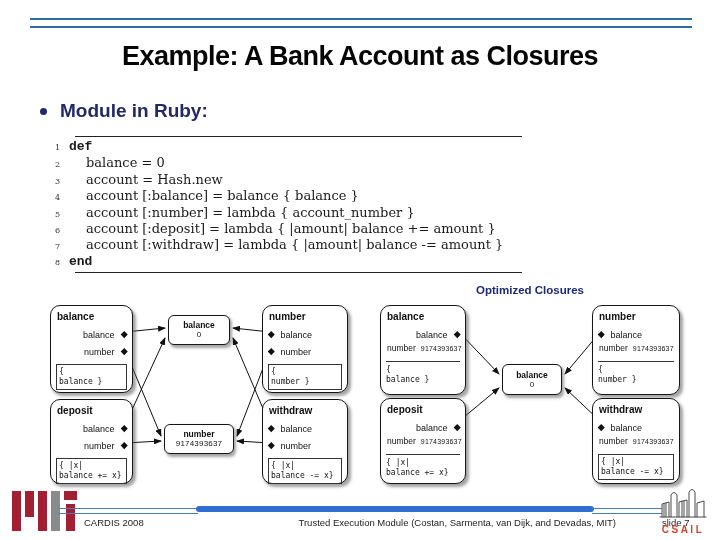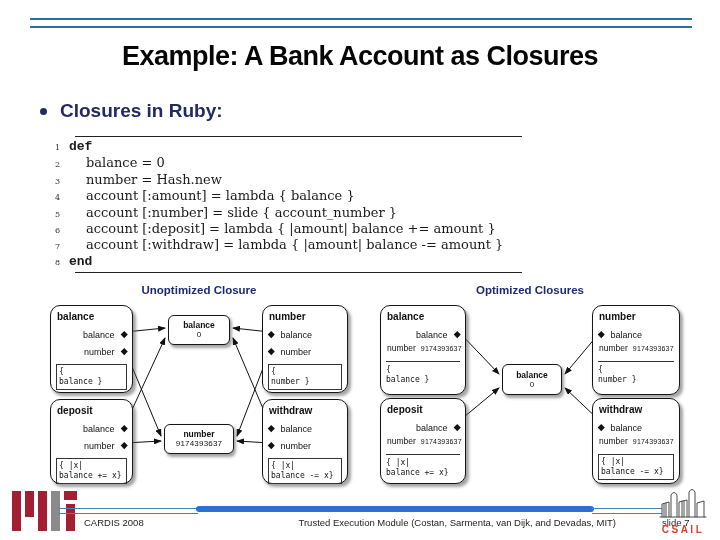--- a/index.html
+++ b/index.html
@@ -96,62 +96,61 @@
 <body>
 
 <div class="slide">
 
   <div class="top-rule"></div>
 
   <div class="title">Example: A Bank Account as Closures</div>
 
   <div class="bullet-line">
     <span class="bullet-dot"></span>
-    <span class="bullet-text">Closures in Ruby:</span>
+    <span class="bullet-text">Module in Ruby:</span>
   </div>
 
   <div class="code-rule top"></div>
   <div class="code">
     <div class="code-line">
       <span class="code-num">1</span>
       <span class="code-kw">def </span>
     </div>
     <div class="code-line ind">
       <span class="code-num">2</span>
       <span class="code-rest">balance = 0</span>
     </div>
     <div class="code-line ind">
       <span class="code-num">3</span>
-      <span class="code-rest">number = Hash.new</span>
+      <span class="code-rest">account = Hash.new</span>
     </div>
     <div class="code-line ind">
       <span class="code-num">4</span>
-      <span class="code-rest">account [:amount] = lambda { balance }</span>
+      <span class="code-rest">account [:balance] = balance { balance }</span>
     </div>
     <div class="code-line ind">
       <span class="code-num">5</span>
-      <span class="code-rest">account [:number] = slide { account_number }</span>
+      <span class="code-rest">account [:number] = lambda { account_number }</span>
     </div>
     <div class="code-line ind">
       <span class="code-num">6</span>
       <span class="code-rest">account [:deposit] = lambda { |amount| balance += amount }</span>
     </div>
     <div class="code-line ind">
       <span class="code-num">7</span>
       <span class="code-rest">account [:withdraw] = lambda { |amount| balance -= amount }</span>
     </div>
     <div class="code-line">
       <span class="code-num">8</span>
       <span class="code-kw">end</span>
       <span class="code-rest"></span>
     </div>
   </div>
   <div class="code-rule bottom"></div>
 
-  <div class="diag-label unopt">Unoptimized Closure</div>
   <div class="diag-label opt">Optimized Closures</div>
 
   <svg class="arrows" width="720" height="540" viewBox="0 0 720 540">
     <defs>
       <marker id="ah" markerWidth="8" markerHeight="6" refX="7" refY="3" orient="auto" markerUnits="userSpaceOnUse">
         <path d="M0,0 L8,3 L0,6 Z" fill="#111"></path>
       </marker>
     </defs>
     <g stroke="#111" stroke-width="1" fill="none">
       <line x1="125" y1="332" x2="165" y2="328" marker-end="url(#ah)"></line>

